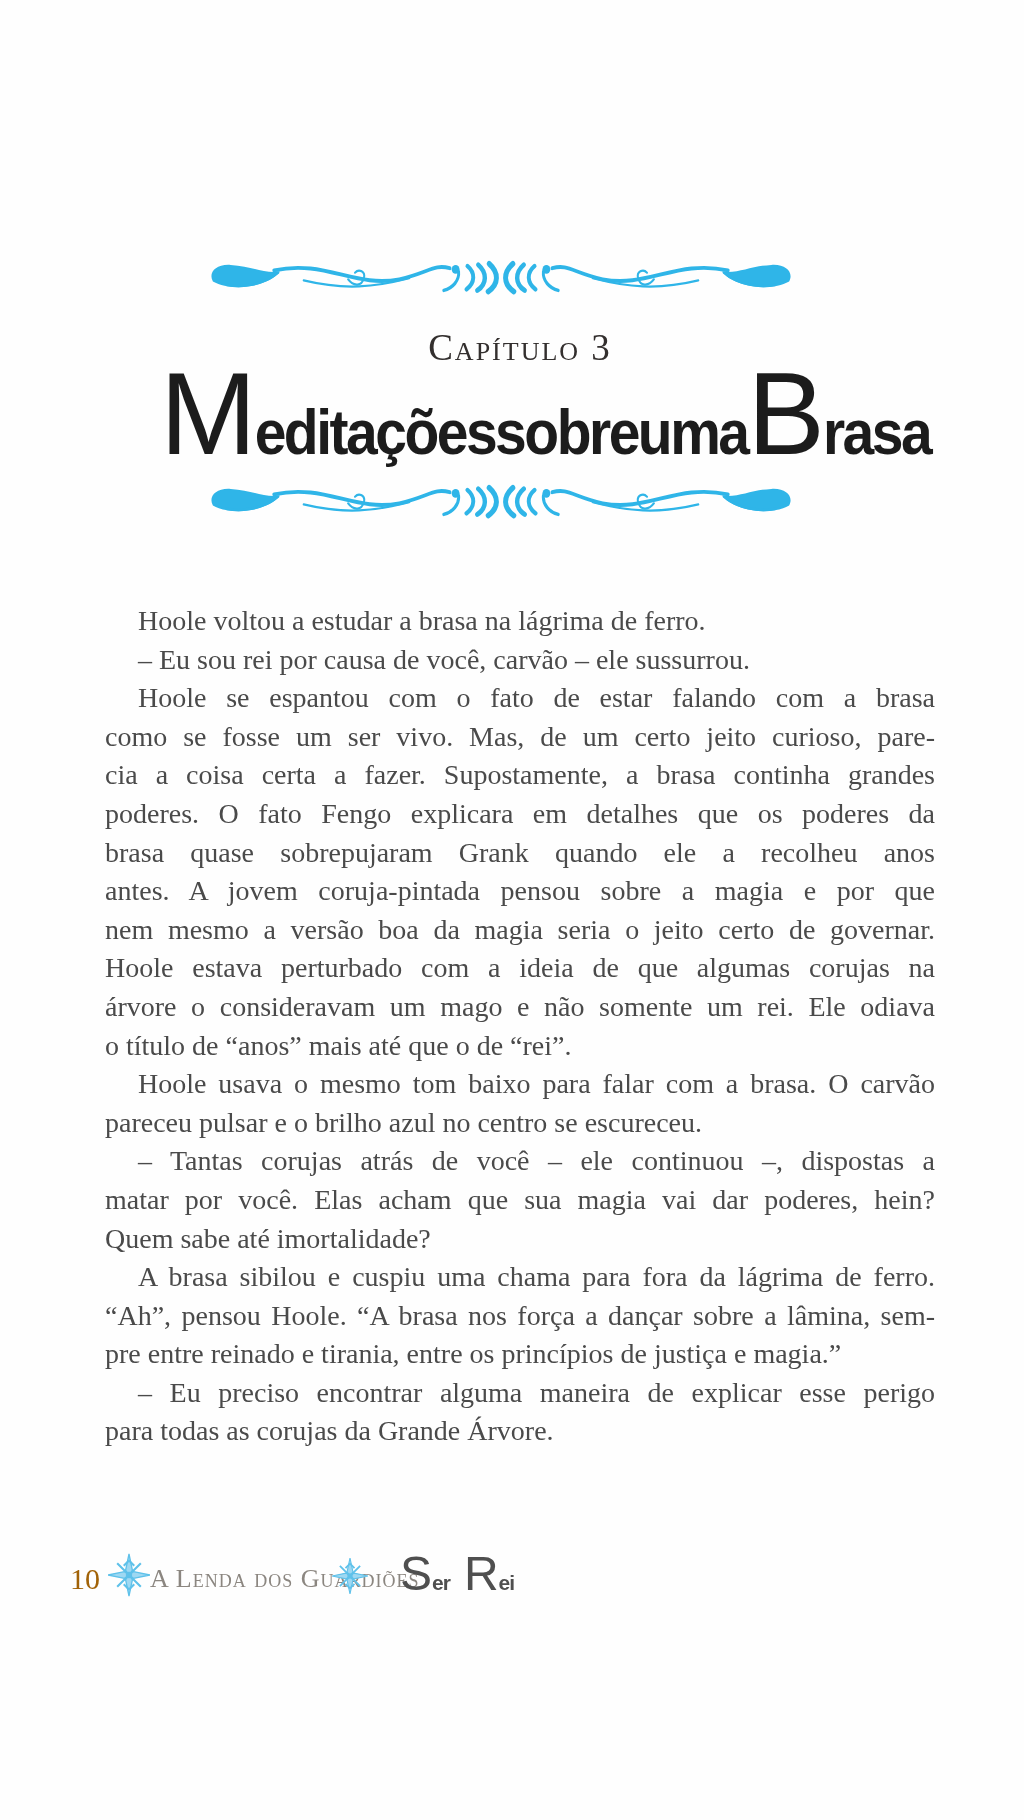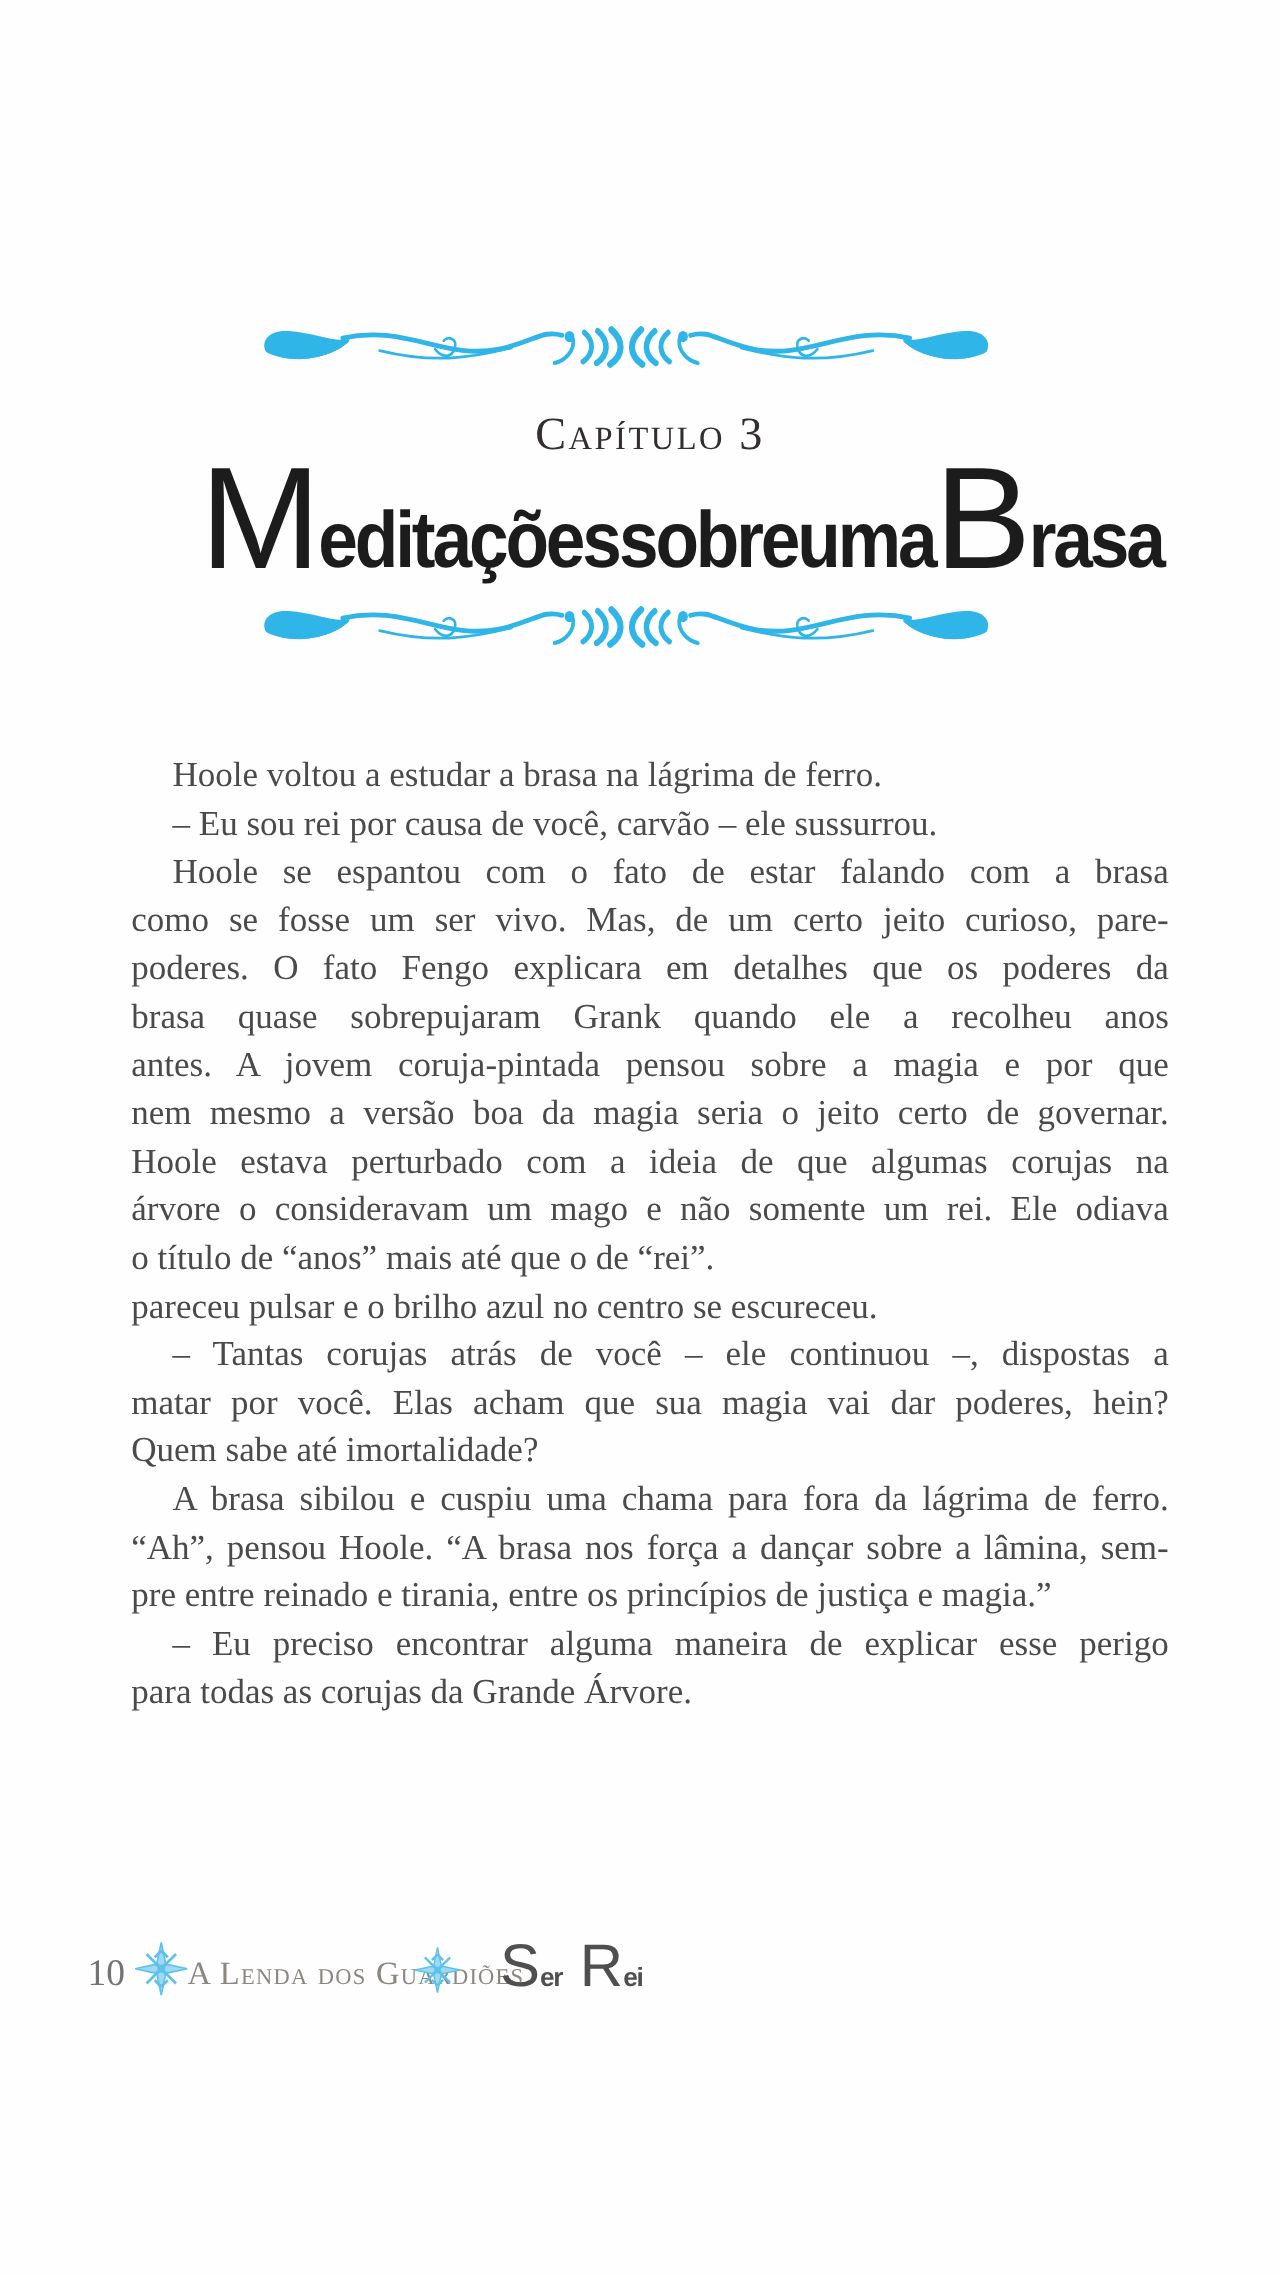--- a/index.html
+++ b/index.html
@@ -37,21 +37,21 @@
   
   .body-text {
     position:absolute; top:602px; left:105px; width:830px;
     font-size:28px; color:var(--body-text);
   }
   .line { height:38.6px; line-height:38.6px; text-align:justify; text-align-last:justify; }
   .line.last { text-align-last:left; }
   .line.first { text-indent:33px; }
   
   .footer { position:absolute; top:1550px; left:70px; height:60px; }
-  .pagenum { position:absolute; left:0; top:12px; font-size:30px; color:#737373; }
+  .pagenum { position:absolute; left:0; top:12px; font-size:30px; color:#a16207; }
   .snowflake { position:absolute; width:42px; height:46px; }
   #snow1 { left:38px; top:2px; }
   #snow2 { left:262px; top:6px; width:36px; height:40px; }
   .series-title {
     position:absolute; left:80px; top:14px; width:184px; text-align:center;
     font-variant:small-caps; font-size:26px; letter-spacing:1px;
     color:var(--footer-gray); white-space:nowrap;
   }
   .book-logo {
     position:absolute; left:330px; top:0; display:flex; gap:14px;
@@ -133,27 +133,29 @@
       <use href="#flourish-def"></use>
       <use href="#flourish-def" transform="translate(600,0) scale(-1,1)"></use>
     </svg>
   </div>
 
   <div class="body-text">
       <div class="line first last">Hoole voltou a estudar a brasa na lágrima de ferro.</div>
       <div class="line first last">– Eu sou rei por causa de você, carvão – ele sussurrou.</div>
       <div class="line first">Hoole se espantou com o fato de estar falando com a brasa</div>
       <div class="line">como se fosse um ser vivo. Mas, de um certo jeito curioso, pare-</div>
+      <div class="line">cia a coisa certa a fazer. Supostamente, a brasa continha grandes</div>
       <div class="line">poderes. O fato Fengo explicara em detalhes que os poderes da</div>
       <div class="line">brasa quase sobrepujaram Grank quando ele a recolheu anos</div>
       <div class="line">antes. A jovem coruja-pintada pensou sobre a magia e por que</div>
       <div class="line">nem mesmo a versão boa da magia seria o jeito certo de governar.</div>
       <div class="line">Hoole estava perturbado com a ideia de que algumas corujas na</div>
       <div class="line">árvore o consideravam um mago e não somente um rei. Ele odiava</div>
       <div class="line last">o título de “anos” mais até que o de “rei”.</div>
+      <div class="line first">Hoole usava o mesmo tom baixo para falar com a brasa. O carvão</div>
       <div class="line last">pareceu pulsar e o brilho azul no centro se escureceu.</div>
       <div class="line first">– Tantas corujas atrás de você – ele continuou –, dispostas a</div>
       <div class="line">matar por você. Elas acham que sua magia vai dar poderes, hein?</div>
       <div class="line last">Quem sabe até imortalidade?</div>
       <div class="line first">A brasa sibilou e cuspiu uma chama para fora da lágrima de ferro.</div>
       <div class="line">“Ah”, pensou Hoole. “A brasa nos força a dançar sobre a lâmina, sem-</div>
       <div class="line last">pre entre reinado e tirania, entre os princípios de justiça e magia.”</div>
       <div class="line first">– Eu preciso encontrar alguma maneira de explicar esse perigo</div>
       <div class="line last">para todas as corujas da Grande Árvore.</div>
     </div>

